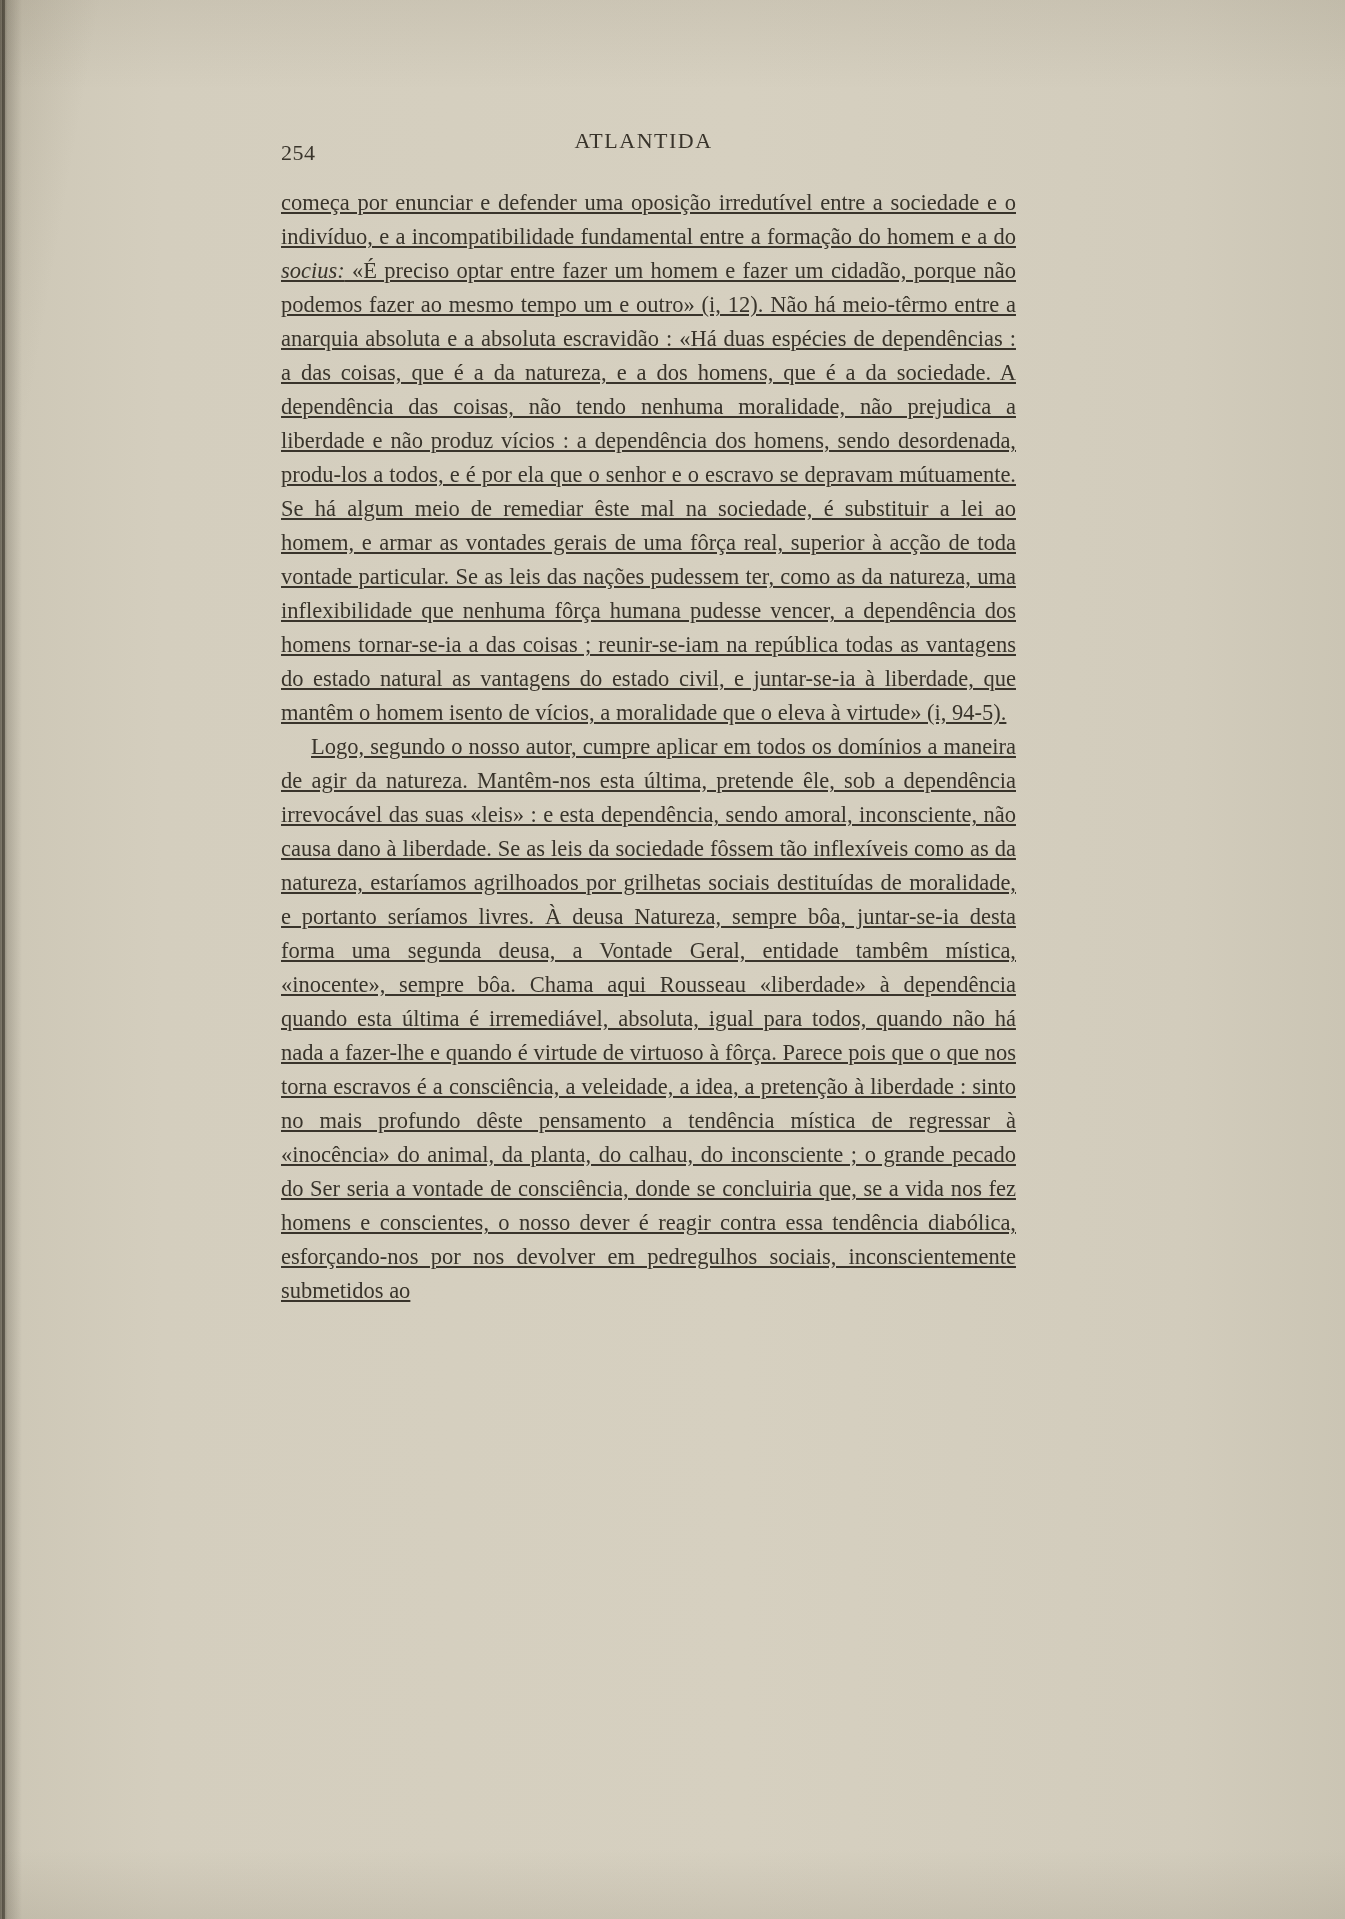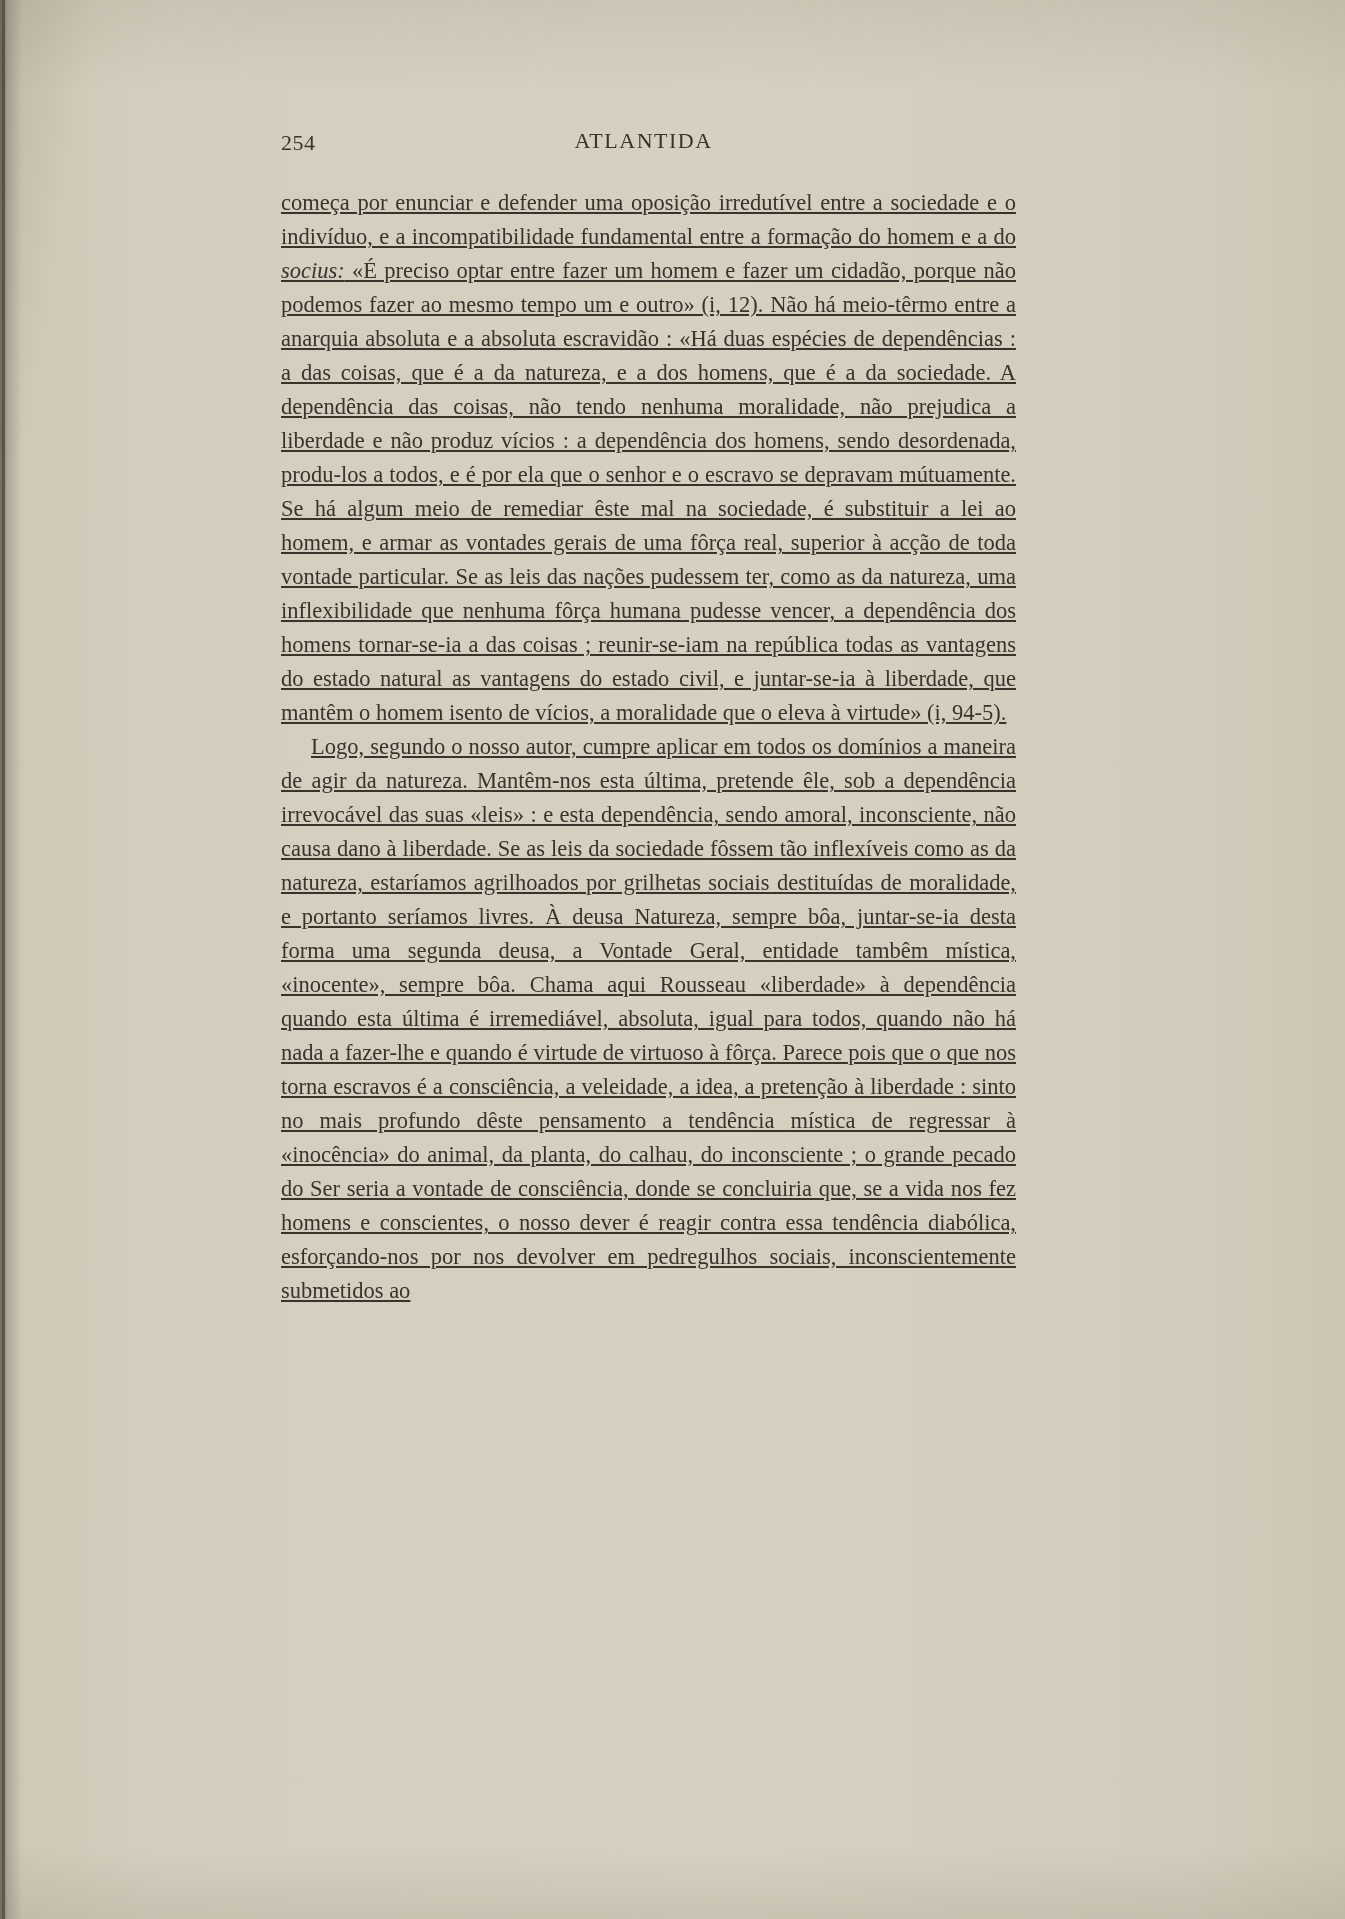--- a/index.html
+++ b/index.html
@@ -37,21 +37,21 @@
     left: 281px;
     top: 128px;
     width: 733px;
     height: 30px;
     font-size: 22px;
     letter-spacing: 0.5px;
   }
   .page-number {
     position: absolute;
     left: 0;
-    top: 2px;
+    top: 12px;
   }
   .header-title {
     position: absolute;
     left: 0;
     right: 8px;
     top: 0;
     text-align: center;
     letter-spacing: 1.5px;
   }
   .text-block {

